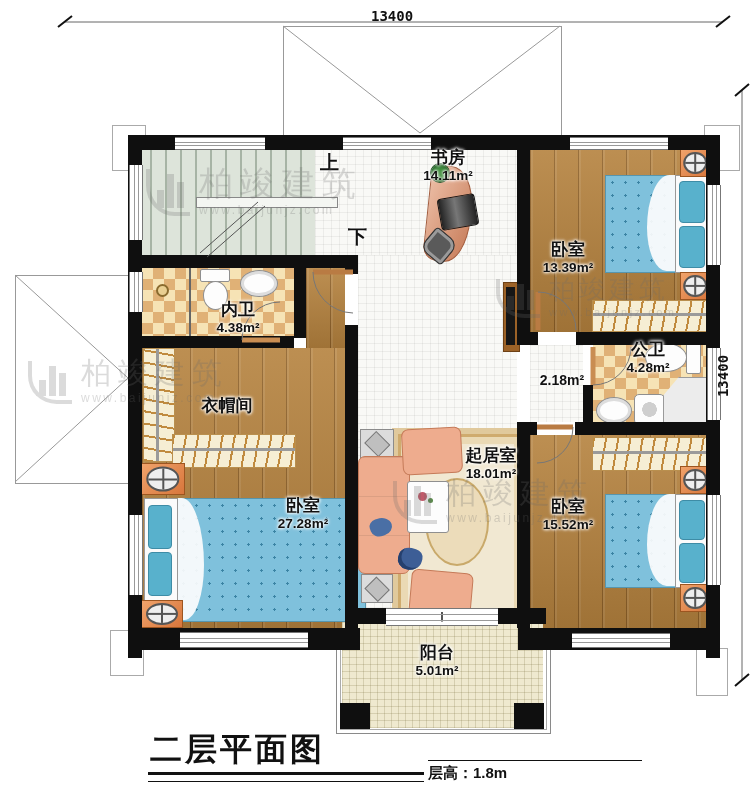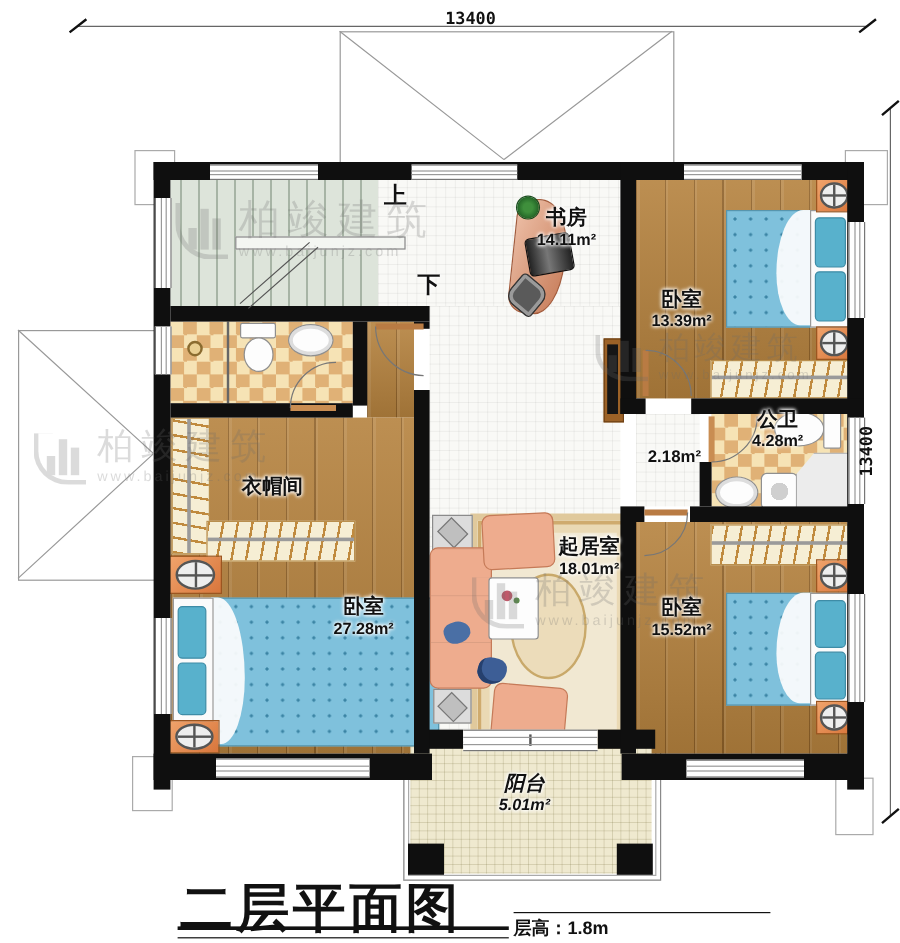--- a/index.html
+++ b/index.html
@@ -65,21 +65,21 @@
   .dirlbl{position:absolute;z-index:50;font-weight:bold;font-size:19px;text-shadow:0 0 3px #fff,0 0 3px #fff;}
   
   .wm{position:absolute;z-index:60;display:flex;align-items:center;gap:9px;color:#6b6b6b;opacity:.24;pointer-events:none;}
   .wm-logo{display:inline-flex;align-items:flex-end;gap:3px;padding:5px 6px 4px 7px;
            border-left:4px solid;border-bottom:4px solid;border-radius:0 0 0 65%;}
   .wm-logo i{display:block;width:7px;background:currentColor;}
   .wm-brand{font-weight:normal;letter-spacing:7px;line-height:1;}
   .wm-url{font-size:12px;letter-spacing:2.5px;line-height:1.4;}
   
   .tblock{position:absolute;z-index:70;}
-  #plan-title{font-size:44px;font-weight:bold;letter-spacing:3px;}
+  #plan-title{font-size:32px;font-weight:bold;letter-spacing:3px;}
   #plan-scale{font-size:33px;font-weight:normal;letter-spacing:1px;}
   .trow{font-size:15px;font-weight:bold;white-space:nowrap;}
   svg.overlay{position:absolute;left:0;top:0;z-index:40;pointer-events:none;}
   .dimlbl{position:absolute;z-index:45;font-size:14px;font-weight:bold;font-family:"DejaVu Sans Mono","Liberation Mono",monospace;}
 </style>
 </head>
 <body>
 
 <div id="plan">
 
@@ -236,28 +236,32 @@
     <path d="M538,292 L538,330" stroke="#b97b43" stroke-width="5"></path>
     <path d="M538,292 A38,38 0 0 1 576,330" stroke="#777" stroke-width="1" fill="none"></path>
     <path d="M537,427 L573,427" stroke="#b97b43" stroke-width="5"></path>
     <path d="M573,427 A36,36 0 0 1 537,463" stroke="#777" stroke-width="1" fill="none"></path>
     <path d="M593,347 L593,385" stroke="#c98d52" stroke-width="5"></path>
     <path d="M593,385 A38,38 0 0 0 631,347" stroke="#777" stroke-width="1" fill="none"></path>
   </svg>
 
   <div class="dirlbl" style="left:320px;top:150px;">上</div>
   <div class="dirlbl" style="left:348px;top:224px;">下</div>
-  <div class="lbl" style="left:424px;top:148px;width:96px;margin-top:24px;">
+  <div class="lbl" style="left:400px;top:148px;width:96px;">
     <span class="nm">书房</span>
     <span class="ar">14.11m²</span>
   </div>
   <div class="lbl" style="left:520px;top:240px;width:96px;">
     <span class="nm">卧室</span>
     <span class="ar">13.39m²</span>
   </div>
+  <div class="lbl" style="left:190px;top:300px;width:96px;">
+    <span class="nm">内卫</span>
+    <span class="ar">4.38m²</span>
+  </div>
   <div class="lbl" style="left:179px;top:396px;width:96px;">
     <span class="nm">衣帽间</span>
   </div>
   <div class="lbl" style="left:255px;top:496px;width:96px;">
     <span class="nm">卧室</span>
     <span class="ar">27.28m²</span>
   </div>
   <div class="lbl" style="left:524px;top:372px;width:76px;">
     <span class="ar" style="font-size:14px;">2.18m²</span>
   </div>
@@ -266,21 +270,21 @@
     <span class="ar">4.28m²</span>
   </div>
   <div class="lbl" style="left:443px;top:446px;width:96px;">
     <span class="nm">起居室</span>
     <span class="ar">18.01m²</span>
   </div>
   <div class="lbl" style="left:520px;top:497px;width:96px;">
     <span class="nm">卧室</span>
     <span class="ar">15.52m²</span>
   </div>
-  <div class="lbl" style="left:389px;top:643px;width:96px;font-style:italic;">
+  <div class="lbl" style="left:389px;top:643px;width:96px;">
     <span class="nm">阳台</span>
     <span class="ar">5.01m²</span>
   </div>
 
   <div class="wm" style="left:146px;top:166px;">
     <span class="wm-logo">
         <i style="height:18px;"></i>
         <i style="height:34px;"></i>
         <i style="height:26px;"></i>
       </span>

